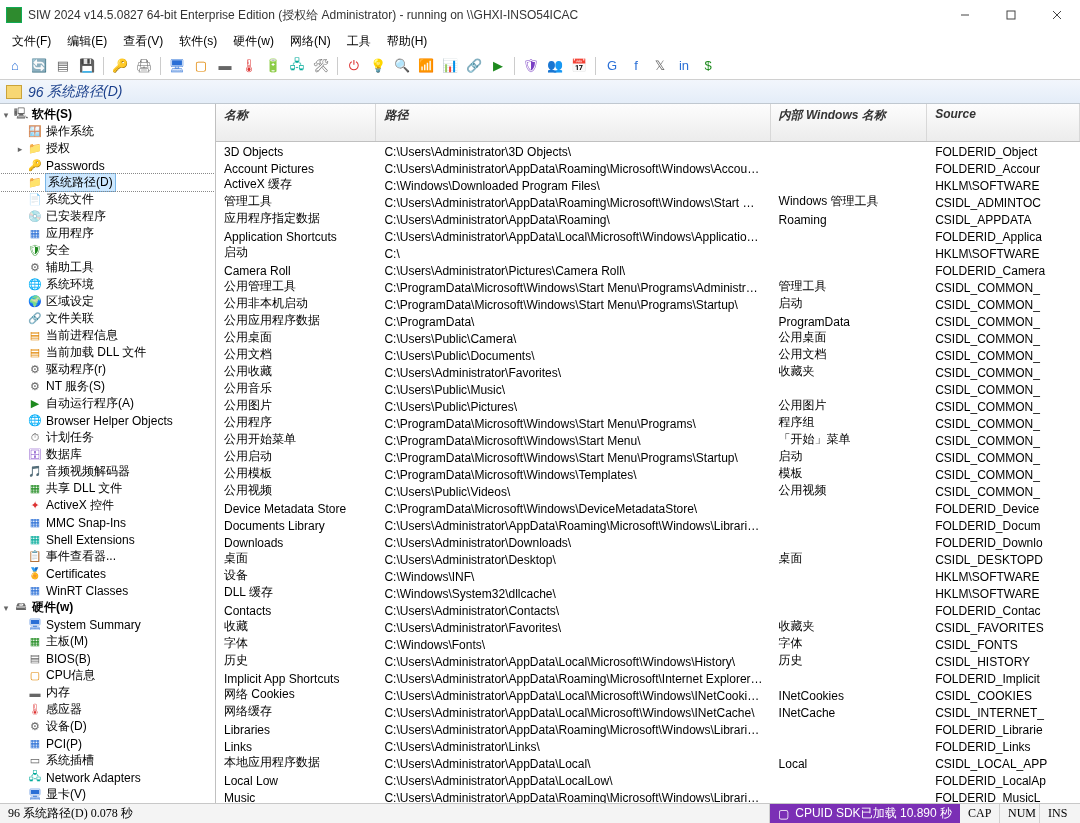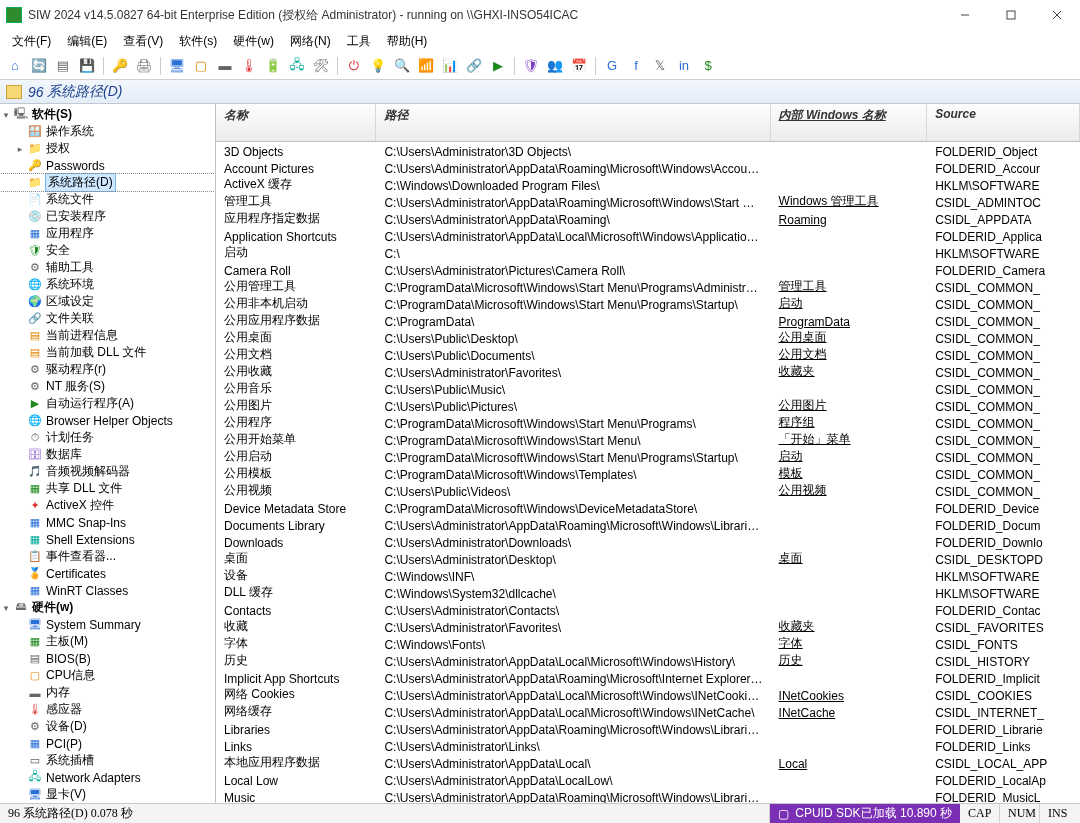--- a/index.html
+++ b/index.html
@@ -32,21 +32,21 @@
 .tnode.sel .tlabel { background:#cde8ff; outline:1px solid #7ab7e8; padding:0 2px; }
 .tnode.bold .tlabel { font-weight:bold; }
 .depth0 { padding-left: 0px; }
 .depth1 { padding-left: 14px; }
 
 .grid { flex:1; overflow:auto; font-size:12px; position:relative; }
 .ghead { position:sticky; top:0; background:linear-gradient(#fdfdfd,#ececec); display:flex; height:38px; border-bottom:1px solid #c0c0c0; font-style:italic; font-family:Georgia,serif; font-weight:bold; color:#333; }
 .gcol { padding:3px 8px; border-right:1px solid #d8d8d8; white-space:nowrap; overflow:hidden; text-overflow:ellipsis; }
 .c0 { width:168px; }
 .c1 { width:414px; }
-.c2 { width:164px;text-decoration:underline; }
+.c2 { width:164px; }
 .c3 { width:160px; }
 .grow { display:flex; height:17px; align-items:flex-end; }
 .gcell { padding:0 8px; white-space:nowrap; overflow:hidden; text-overflow:ellipsis; }
 .hscroll-spacer { height:14px; }
 
 .statusbar { height:20px; border-top:1px solid #c8c8c8; display:flex; align-items:center; font-size:12px; background:#f4f4f4; }
 .statusbar .sseg { padding:0 8px; border-right:1px solid #d0d0d0; height:100%; display:flex; align-items:center;font-family:Liberation Serif, serif; }
 .statusbar .flex { flex:1; }
 .statusbar .purple { background:#7b2fb5; color:#fff; padding:0 8px; height:100%; display:flex; align-items:center; gap:6px; }
 .statusbar .cap { width:40px; text-align:center; }
@@ -425,21 +425,21 @@
           <div class="gcell c3">CSIDL_COMMON_</div>
         </div>
         <div class="grow">
           <div class="gcell c0">公用应用程序数据</div>
           <div class="gcell c1">C:\ProgramData\</div>
           <div class="gcell c2">ProgramData</div>
           <div class="gcell c3">CSIDL_COMMON_</div>
         </div>
         <div class="grow">
           <div class="gcell c0">公用桌面</div>
-          <div class="gcell c1">C:\Users\Public\Desktop\</div>
+          <div class="gcell c1">C:\Users\Public\Camera\</div>
           <div class="gcell c2">公用桌面</div>
           <div class="gcell c3">CSIDL_COMMON_</div>
         </div>
         <div class="grow">
           <div class="gcell c0">公用文档</div>
           <div class="gcell c1">C:\Users\Public\Documents\</div>
           <div class="gcell c2">公用文档</div>
           <div class="gcell c3">CSIDL_COMMON_</div>
         </div>
         <div class="grow">

